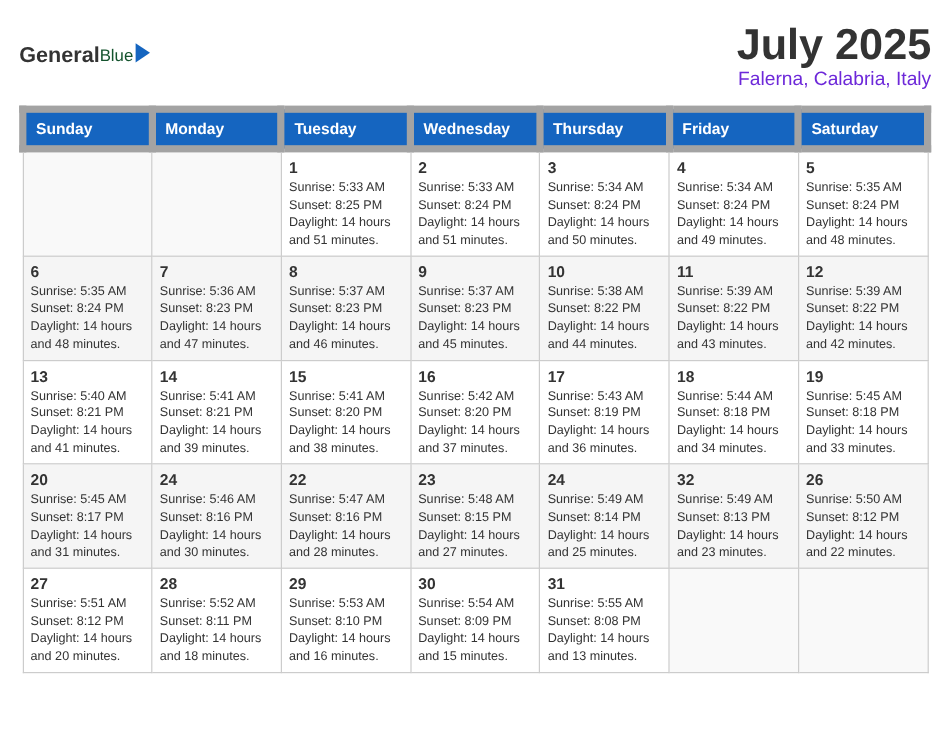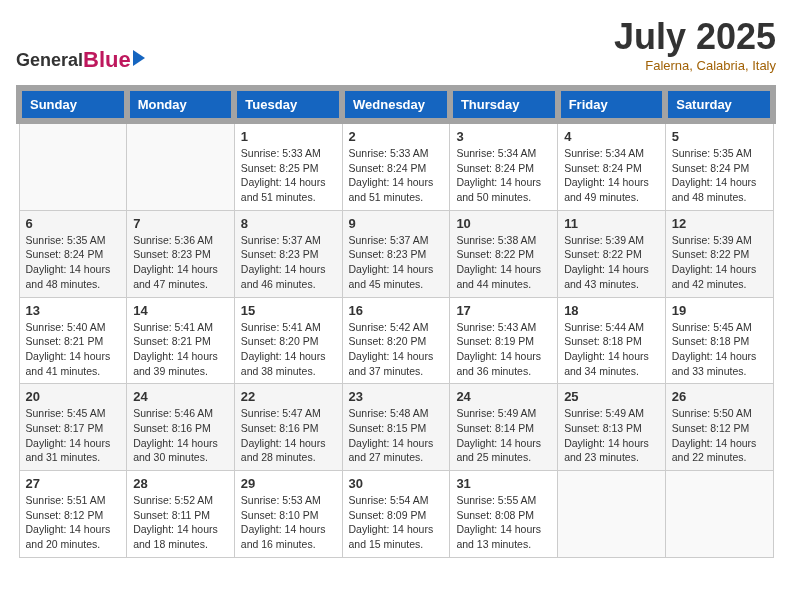--- a/index.html
+++ b/index.html
@@ -6,62 +6,62 @@
     body {
       font-family: Arial, sans-serif;
       background: #fff;
       width: 792px;
       min-height: 612px;
       padding: 16px;
     }
     .header {
       display: flex;
       justify-content: space-between;
-      align-items: flex-end;
+      align-items: center;
       margin-bottom: 12px;
     }
     .logo {
       display: flex;
       flex-direction: column;
       align-items: flex-start;
     }
     .logo-text {
       display: flex;
       align-items: center;
     }
     .logo-general {
       font-size: 18px;
       font-weight: bold;
       color: #333;
     }
     .logo-blue {
-      font-size: 22px;
-      font-weight: bold;
-      color: #be185d;
+      font-size: 14px;
+      font-weight: normal;
+      color: #14532d;
     }
     .logo-arrow {
       width: 0;
       height: 0;
       border-top: 8px solid transparent;
       border-bottom: 8px solid transparent;
       border-left: 12px solid #1565c0;
       margin-left: 2px;
       margin-top: -4px;
     }
     .title-block {
       text-align: right;
     }
     .month-title {
       font-size: 36px;
       font-weight: bold;
       color: #333;
     }
     .location {
-      font-size: 13px;
-      color: #a16207;
+      font-size: 16px;
+      color: #6d28d9;
     }
     .calendar {
       width: 100%;
       border-collapse: collapse;
       border: 1px solid #ccc;
     }
     .calendar th {
       background-color: #1565c0;
       color: #fff;
       text-align: left;
@@ -226,21 +226,21 @@
         </td>
         <td>
           <span class="day-num">23</span>
           <div class="day-info">Sunrise: 5:48 AM<br>Sunset: 8:15 PM<br>Daylight: 14 hours and 27 minutes.</div>
         </td>
         <td>
           <span class="day-num">24</span>
           <div class="day-info">Sunrise: 5:49 AM<br>Sunset: 8:14 PM<br>Daylight: 14 hours and 25 minutes.</div>
         </td>
         <td>
-          <span class="day-num">25</span>
+          <span class="day-num">32</span>
           <div class="day-info">Sunrise: 5:49 AM<br>Sunset: 8:13 PM<br>Daylight: 14 hours and 23 minutes.</div>
         </td>
         <td>
           <span class="day-num">26</span>
           <div class="day-info">Sunrise: 5:50 AM<br>Sunset: 8:12 PM<br>Daylight: 14 hours and 22 minutes.</div>
         </td>
       </tr>
       <tr>
         <td>
           <span class="day-num">27</span>

